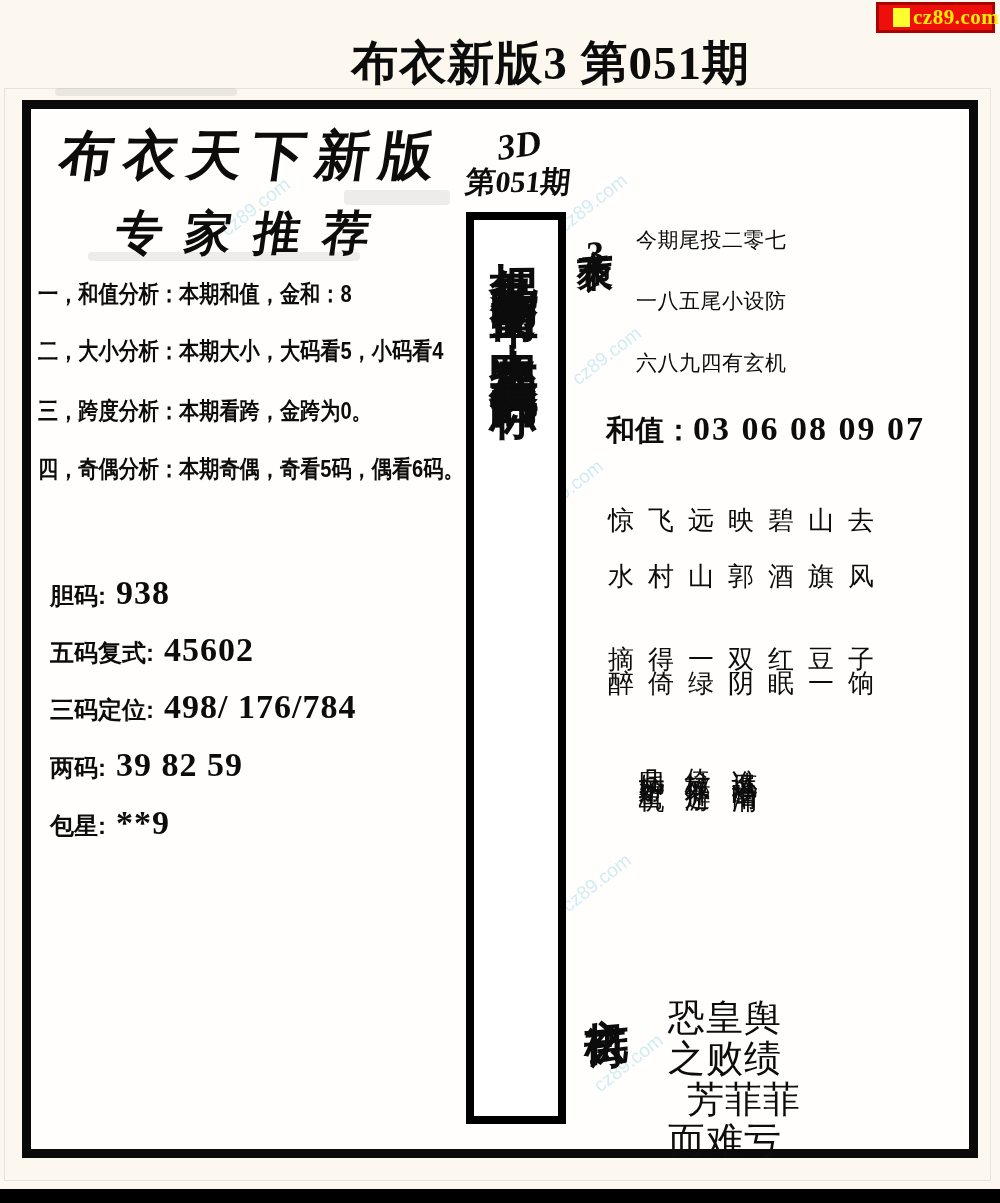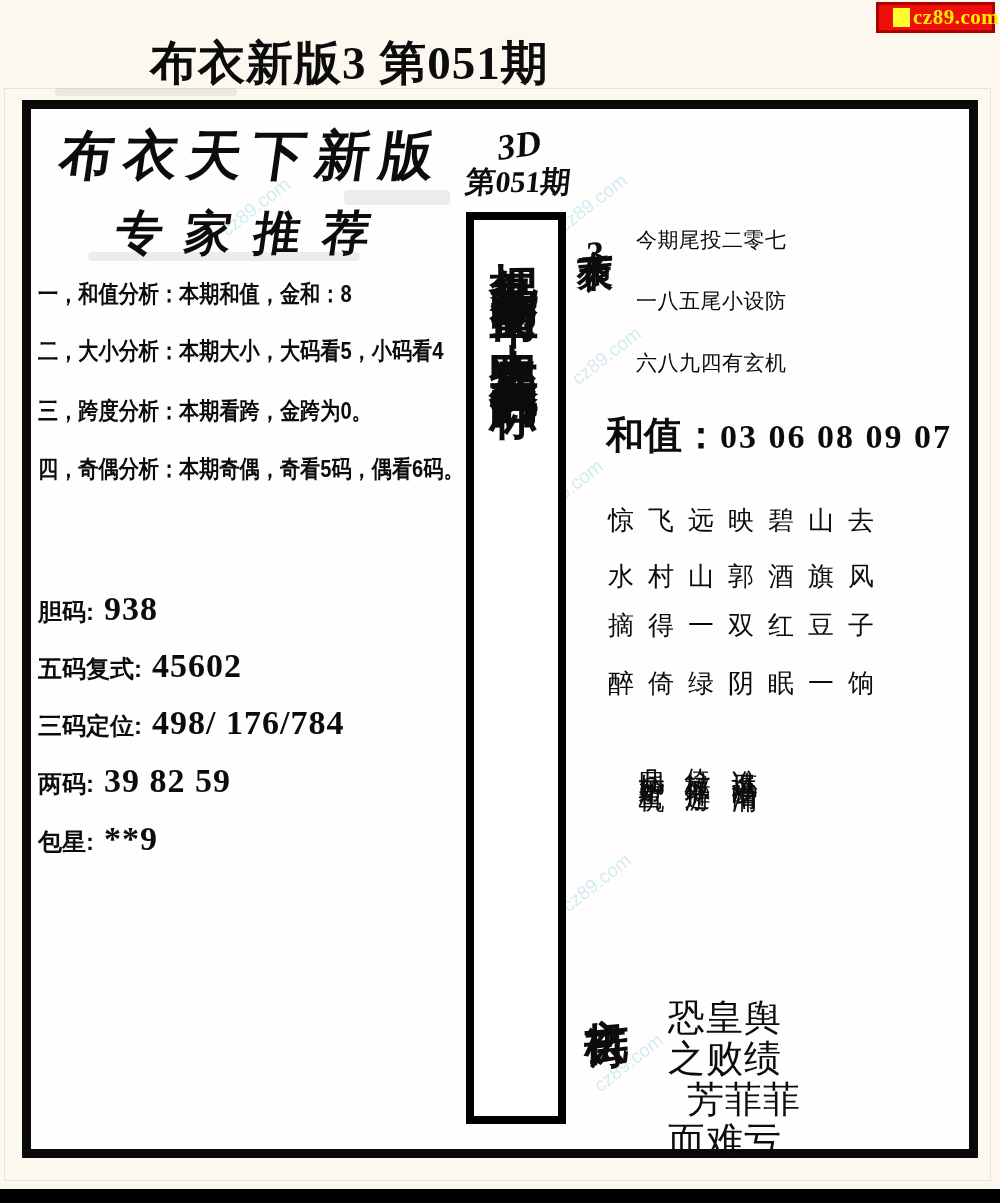--- a/index.html
+++ b/index.html
@@ -12,59 +12,59 @@
   .abs{position:absolute;}
 
   .edge-box{left:4px;top:88px;width:985px;height:1091px;border:1px solid #e8e3d8;}
 
   
   .badge{left:876px;top:2px;width:119px;height:31px;background:#ee0f0a;
     border:3px solid #a90000;box-sizing:border-box;display:flex;align-items:center;cursor:pointer;}
   .badge-square{width:17px;height:19px;background:#ffff2d;margin-left:14px;flex:none;}
   .badge-text{color:#ffee00;font-weight:bold;font-size:21px;margin-left:3px;letter-spacing:0.5px;}
 
-  .page-title{left:150px;top:32px;width:600px;text-align:left;font-size:47px;
+  .page-title{left:150px;top:32px;width:600px;text-align:right;font-size:47px;
     font-weight:bold;letter-spacing:1px;white-space:nowrap;}
 
   .frame{left:22px;top:100px;width:938px;height:1040px;border:9px solid #0a0a0a;background:#fffefc;}
 
   
   .brand-left{left:60px;top:120px;font-size:54px;font-weight:900;letter-spacing:10px;
     transform:skewX(-8deg);white-space:nowrap;}
   .expert-subtitle{left:116px;top:202px;font-size:47px;font-weight:900;letter-spacing:22px;
     transform:skewX(-8deg);white-space:nowrap;}
   .analysis{left:38px;font-family:"Liberation Sans","DejaVu Sans",sans-serif;font-weight:600;
     font-size:24px;white-space:nowrap;transform:scaleX(0.84);transform-origin:left;}
   .an1{top:278px;} .an2{top:335px;} .an3{top:395px;} .an4{top:453px;}
 
-  .pick{left:38px;white-space:nowrap;margin-top:16px;}
+  .pick{left:50px;white-space:nowrap;}
   .pk1{top:574px;} .pk2{top:631px;} .pk3{top:688px;} .pk4{top:746px;} .pk5{top:804px;}
   .pick-label{font-family:"Liberation Sans","DejaVu Sans",sans-serif;font-weight:600;font-size:24px;}
   .pick-value{font-weight:bold;font-size:34px;margin-left:10px;letter-spacing:1px;}
 
   
   .issue-3d{left:497px;top:124px;font-size:36px;font-style:italic;font-weight:900;transform:rotate(-8deg);}
   .issue-number{left:462px;top:162px;width:112px;text-align:center;font-size:30px;font-weight:900;
     transform:skewX(-6deg);white-space:nowrap;}
   .inner-box{left:466px;top:212px;width:84px;height:896px;border:8px solid #000;background:#fff;}
   .slogan{left:490px;top:224px;writing-mode:vertical-rl;text-orientation:upright;
     font-size:49px;font-weight:900;letter-spacing:6px;line-height:1;}
   .slogan-b{margin-inline-start:38px;}
 
   
   .brand-vertical{left:577px;top:222px;writing-mode:vertical-rl;text-orientation:upright;
     font-size:36px;font-weight:900;letter-spacing:3px;line-height:1;transform:skewY(-4deg);}
   .tip{left:636px;font-size:21px;letter-spacing:0.5px;white-space:nowrap;}
   .tp1{top:226px;} .tp2{top:287px;} .tp3{top:349px;}
   .sum-line{left:606px;top:410px;white-space:nowrap;}
-  .sum-label{font-family:"Liberation Sans","DejaVu Sans",sans-serif;font-weight:bold;font-size:38px;}
+  .sum-label{font-family:"Liberation Sans","DejaVu Sans",sans-serif;font-weight:bold;font-size:29px;}
   .sum-values{font-weight:bold;font-size:34px;letter-spacing:2px;}
 
   .poem{left:608px;font-size:26px;letter-spacing:14px;white-space:nowrap;font-family:Liberation Serif, serif;}
-  .pm1{top:503px;} .pm2{top:559px;} .pm3{top:608px;} .pm4{top:666px;}
+  .pm1{top:503px;} .pm2{top:559px;} .pm3{top:642px;} .pm4{top:666px;}
 
   .vcol{top:748px;writing-mode:vertical-rl;text-orientation:upright;font-size:26px;
     letter-spacing:3px;line-height:1;}
   .vc1{left:638px;} .vc2{left:684px;} .vc3{left:731px;}
 
   .mystery-label{left:584px;top:982px;writing-mode:vertical-rl;text-orientation:upright;
     font-size:44px;font-weight:900;letter-spacing:4px;line-height:1;transform:skewY(-5deg);}
   .mystery{left:668px;font-size:37px;font-weight:400;white-space:nowrap;letter-spacing:1px;}
   .my1{top:993px;} .my2{top:1034px;} .my3{top:1075px;margin-left:19px;} .my4{top:1116px;}
 

